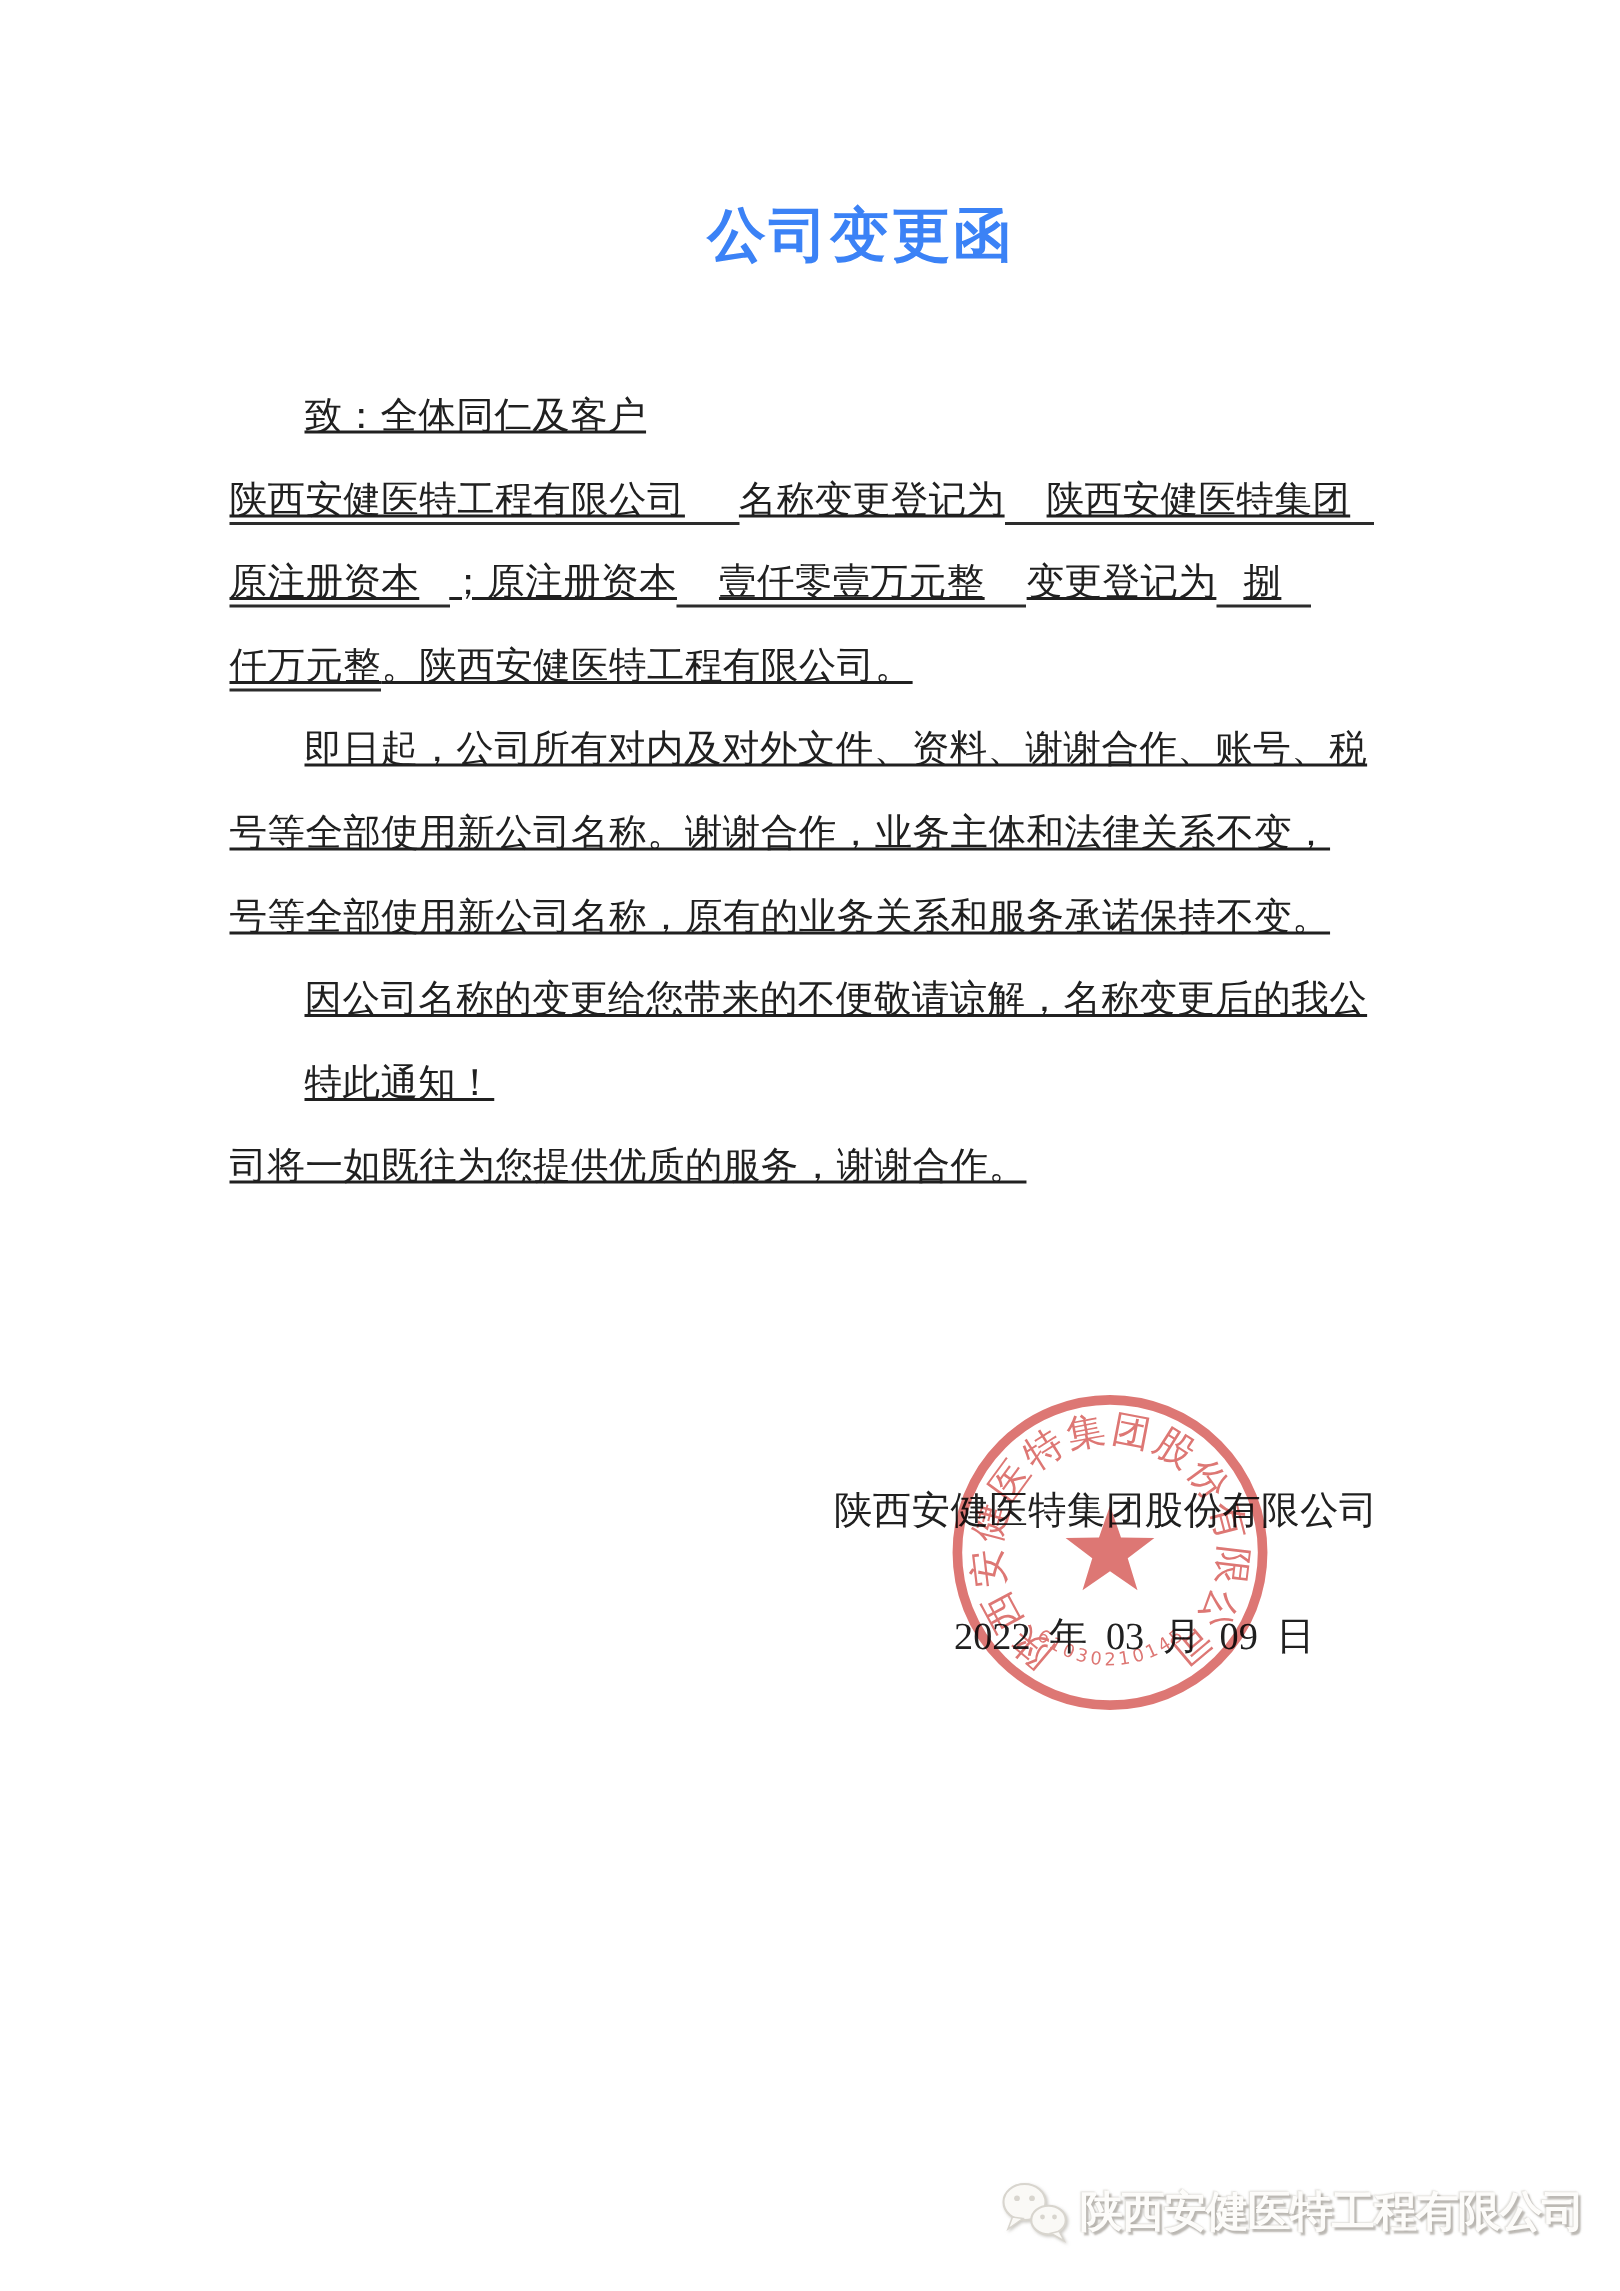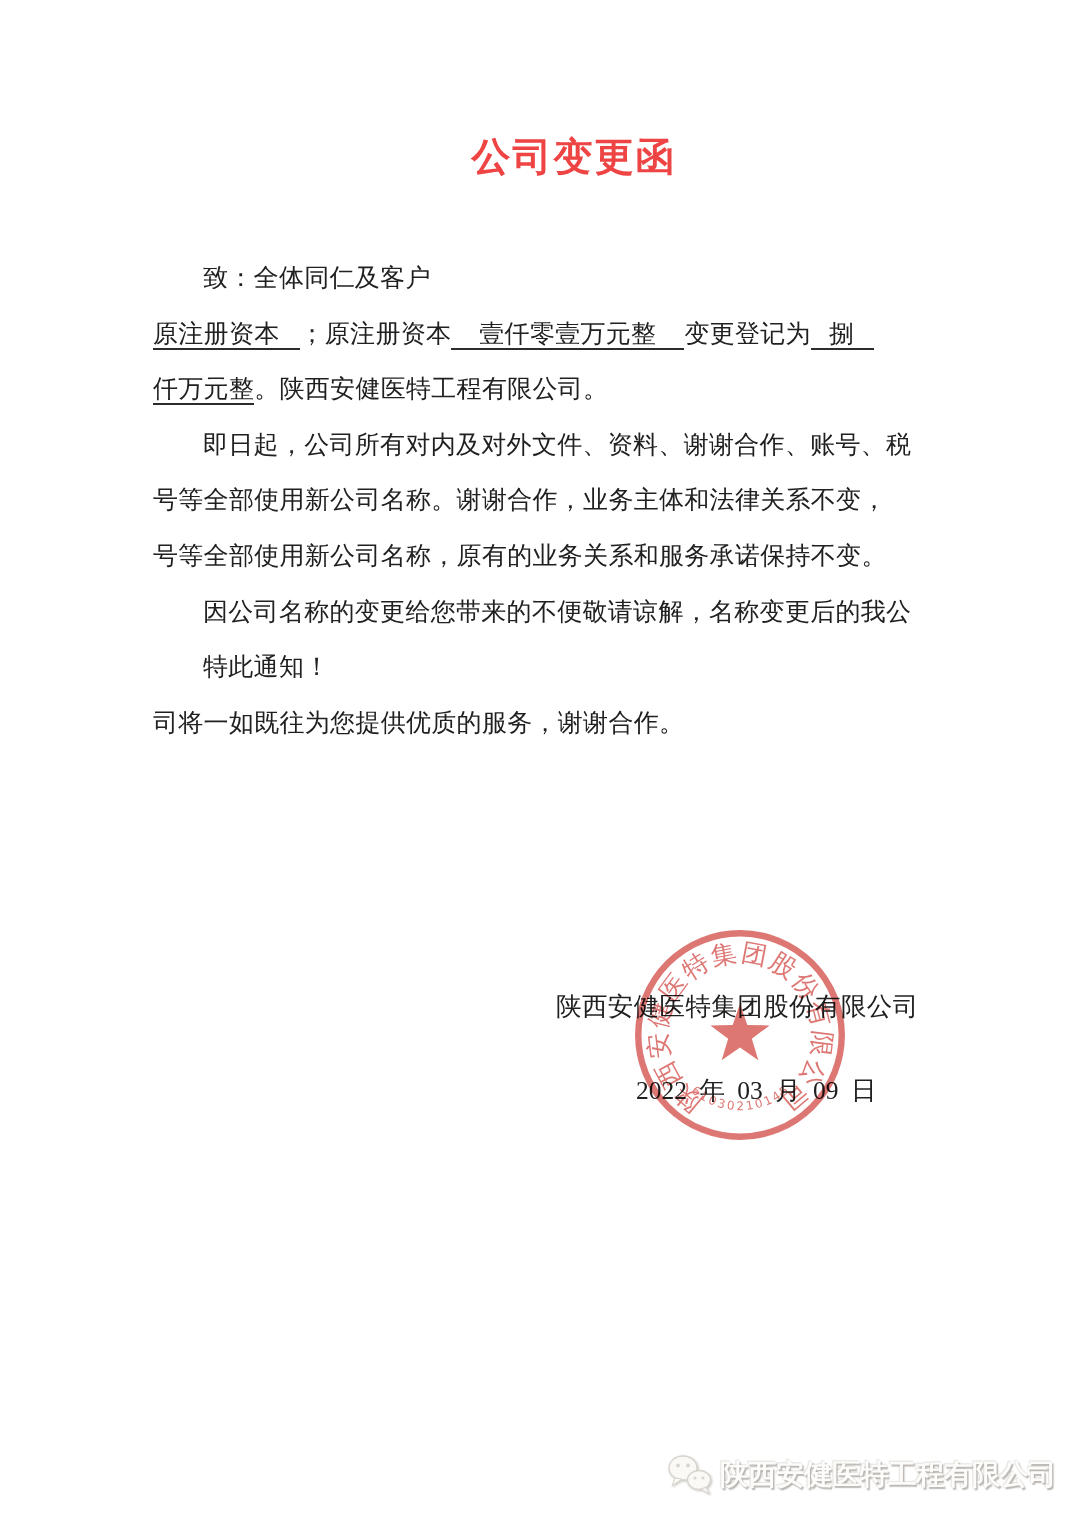--- a/index.html
+++ b/index.html
@@ -13,30 +13,31 @@
   }
   
   .doc-title{
     position:absolute;
     left:0;top:130px;width:1080px;
     text-align:center;
     text-indent:68px;
     font-size:39px;
     font-weight:bold;
     letter-spacing:2px;
-    color:#ef4444;
+    color:#3b82f6;
   }
   
   .letter-body{
     position:absolute;
     left:153px;top:250px;width:790px;
     font-size:25px;
     line-height:55.6px;
     letter-spacing:0.3px;
     color:#202020;
+    text-decoration:underline;
   }
   .line{white-space:nowrap;}
   .indent{text-indent:50px;}
   .u{
     border-bottom:2px solid #2c2c2c;
     padding-bottom:1px;
   }
   .pr16{padding-right:16px}
   .pr20{padding-right:20px}
   .pr36{padding-right:36px}
@@ -97,20 +98,21 @@
 <body>
 
 <div class="page">
 
   <div class="doc-title">公司变更函</div>
 
   <div class="letter-body">
     <div class="line indent"><span>致：全体同仁及客户</span></div>
 
 
+    <div class="line"><span class="u pr36">陕西安健医特工程有限公司</span><span>名称变更登记为</span><span class="u pl28 pr16">陕西安健医特集团</span></div>
 
     <div class="line"><span class="u pr20">原注册资本</span><span>；原注册资本</span><span class="u pl28 pr28">壹仟零壹万元整</span><span>变更登记为</span><span class="u pl18 pr20">捌</span></div>
 
     <div class="line"><span class="u">仟万元整</span><span>。陕西安健医特工程有限公司。</span></div>
 
     <div class="line indent"><span>即日起，公司所有对内及对外文件、资料、谢谢合作、账号、税</span></div>
     <div class="line"><span>号等全部使用新公司名称。谢谢合作，业务主体和法律关系不变，</span></div>
     <div class="line"><span>号等全部使用新公司名称，原有的业务关系和服务承诺保持不变。</span></div>
 
     <div class="line indent"><span>因公司名称的变更给您带来的不便敬请谅解，名称变更后的我公</span></div>

